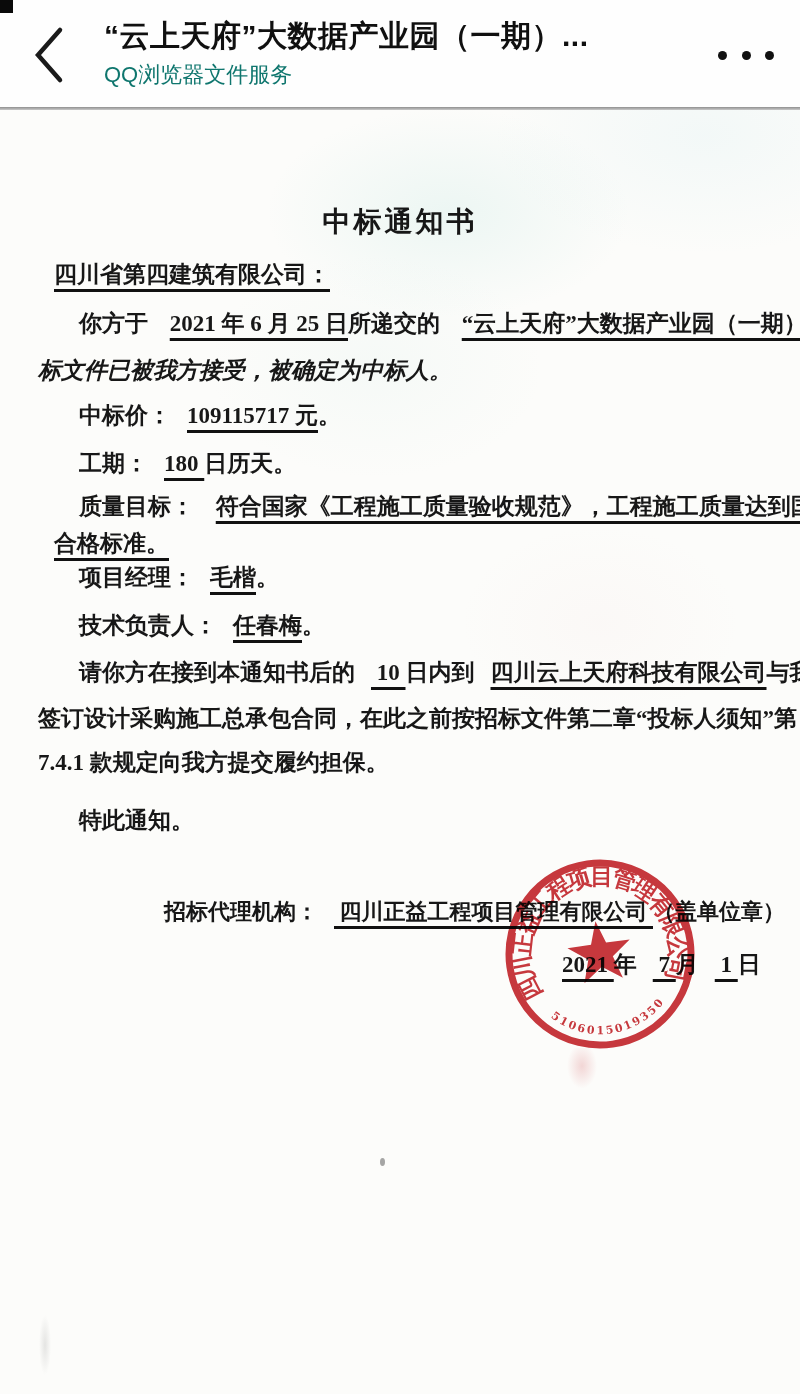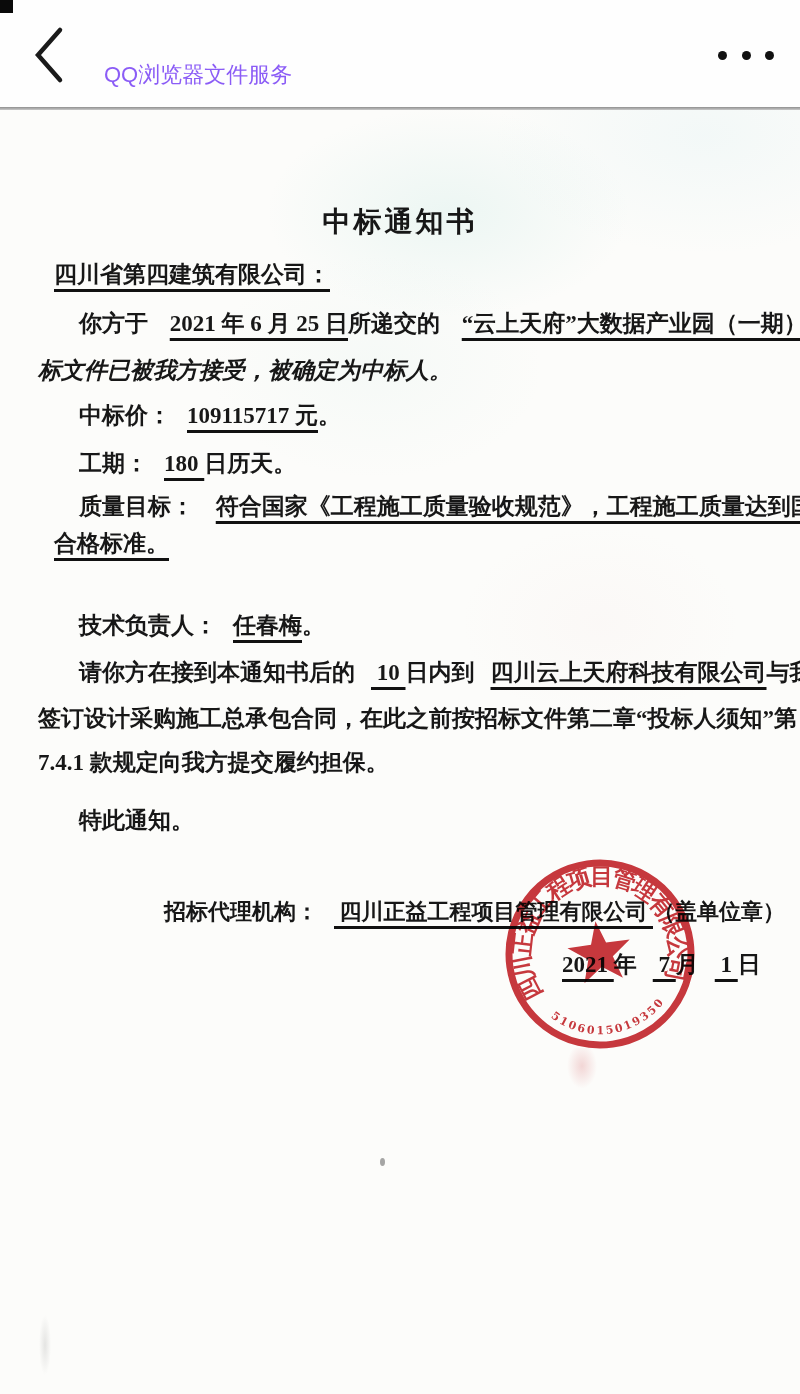--- a/index.html
+++ b/index.html
@@ -5,21 +5,21 @@
   html,body{margin:0;padding:0;}
   .screen{position:relative;width:800px;height:1394px;background:#fdfdfc;overflow:hidden;
           font-family:"Liberation Sans",sans-serif;}
   
   .header{position:absolute;left:0;top:0;width:800px;height:108px;background:#fefefe;}
   .corner{position:absolute;left:0;top:0;width:13px;height:13px;background:#0a0a0a;}
   .back{position:absolute;left:30px;top:24px;width:44px;height:62px;background:none;border:none;
         padding:0;cursor:pointer;}
   .htitle{position:absolute;left:104px;top:16px;width:600px;font-size:30px;font-weight:700;
           color:#101010;white-space:nowrap;letter-spacing:0.5px;}
-  .hsub{position:absolute;left:104px;top:60px;font-size:22px;font-weight:500;color:#8b5cf6;}
+  .hsub{position:absolute;left:104px;top:60px;font-size:22px;font-weight:500;color:#0f766e;}
   .menu{position:absolute;right:26px;top:42px;width:56px;height:26px;background:none;border:none;
         padding:0;cursor:pointer;display:flex;align-items:center;justify-content:space-between;}
   .dot{width:9px;height:9px;border-radius:50%;background:#111;display:inline-block;}
   .divider{position:absolute;left:0;top:107px;width:800px;height:3px;
            background:linear-gradient(#8f8f8f,#c9c9c9);}
   
   .doc{position:absolute;left:0;top:110px;width:800px;height:1284px;background:#fcfcfa;
        font-family:"Liberation Serif","DejaVu Serif",serif;font-weight:700;color:#171717;}
   .tint{position:absolute;inset:0;pointer-events:none;background:
         radial-gradient(260px 150px at 56% 8%,rgba(140,210,200,0.14),transparent 70%),
@@ -46,20 +46,21 @@
 
 <div class="screen">
 
   <div class="header">
     <div class="corner"></div>
     <button class="back">
       <svg width="44" height="62" viewBox="0 0 44 62">
         <polyline points="30,6 8,31 30,56" fill="none" stroke="#1a1a1a" stroke-width="4.5" stroke-linecap="round" stroke-linejoin="miter"></polyline>
       </svg>
     </button>
+    <div class="htitle">“云上天府”大数据产业园（一期）...</div>
     <div class="hsub">QQ浏览器文件服务</div>
     <button class="menu">
       <span class="dot"></span>
       <span class="dot"></span>
       <span class="dot"></span>
     </button>
   </div>
   <div class="divider"></div>
 
   <div class="doc">
@@ -88,20 +89,23 @@
       <span>工期：</span><span class="u">180 </span><span>日历天。</span>
     </div>
 
     <div class="line" style="left:79px;top:381px;">
       <span>质量目标：  </span><span class="u">符合国家《工程施工质量验收规范》，工程施工质量达到国家</span>
     </div>
     <div class="line" style="left:38px;top:418px;">
       <span class="u">合格标准。 </span>
     </div>
 
+    <div class="line" style="left:79px;top:452px;">
+      <span>项目经理：</span><span class="u">毛楷</span><span>。</span>
+    </div>
 
     <div class="line" style="left:79px;top:500px;">
       <span>技术负责人：</span><span class="u">任春梅</span><span>。</span>
     </div>
 
     <div class="line" style="left:79px;top:547px;">
       <span>请你方在接到本通知书后的</span><span class="u"> 10 </span><span>日内到</span><span class="u">四川云上天府科技有限公司</span><span>与我方</span>
     </div>
     <div class="line" style="left:38px;top:593px;">
       <span>签订设计采购施工总承包合同，在此之前按招标文件第二章“投标人须知”第</span>

